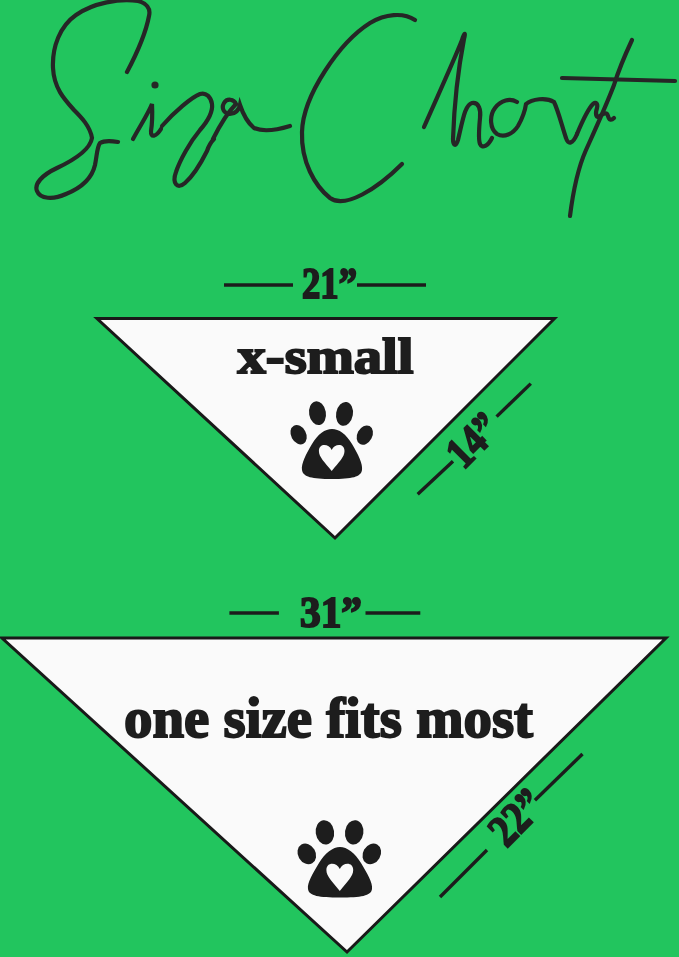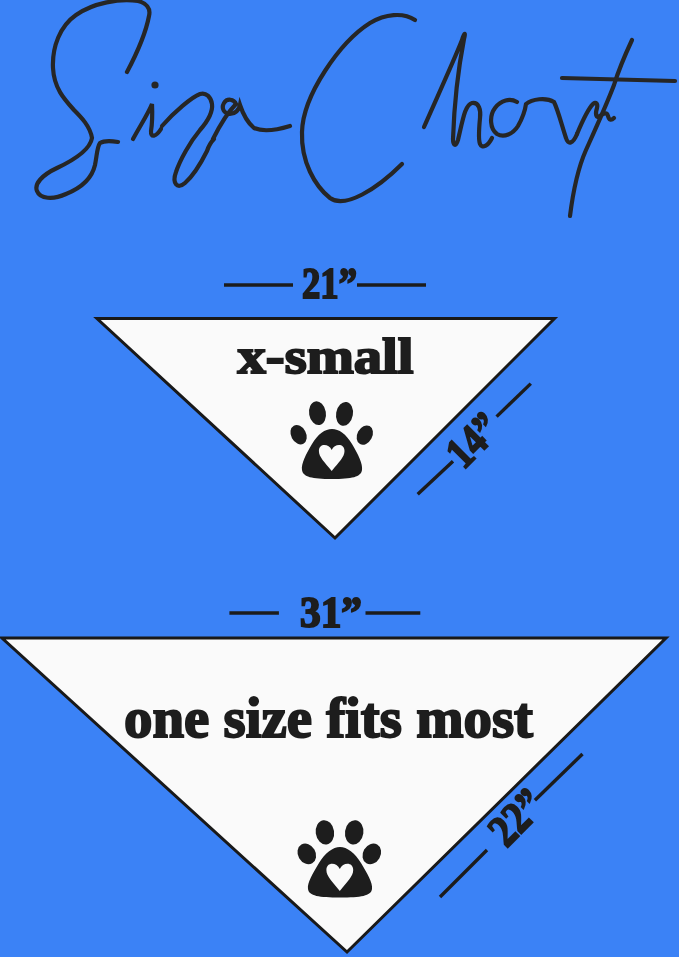--- a/index.html
+++ b/index.html
@@ -1,16 +1,16 @@
 <!DOCTYPE html>
 <html><head>
 <meta charset="utf-8">
 <style>
   html,body{margin:0;padding:0;background:#ffffff;}
-  .page{position:relative;width:679px;height:957px;background:#3b82f6;overflow:hidden;}
+  .page{position:relative;width:679px;height:957px;background:#22c55e;overflow:hidden;}
   svg{display:block;}
   text{font-family:"Liberation Serif", serif;font-weight:bold;fill:#1d1d1d;stroke:#1d1d1d;stroke-width:2;paint-order:stroke;}
 </style>
 </head>
 <body>
 <div class="page">
 <svg width="679" height="957" viewBox="0 0 679 957" xmlns="http://www.w3.org/2000/svg">
 
   <g fill="none" stroke="#262626" stroke-width="4.2" stroke-linecap="round">
     <path d="M 127 72 C 136 55, 146 32, 149 16 C 151 8, 146 3, 138 1 C 120 -2, 93 3, 76 15 C 60 26, 52 47, 53 68 C 54 88, 64 99, 74 110 C 81 117, 90 126, 92 138 C 90 150, 74 160, 57 168 C 42 175, 34 184, 37 191 C 40 199, 53 200, 66 194 C 81 188, 92 178, 95 165 C 97 155, 97 147, 100 143 C 105 140, 112 141, 118 142"></path>

